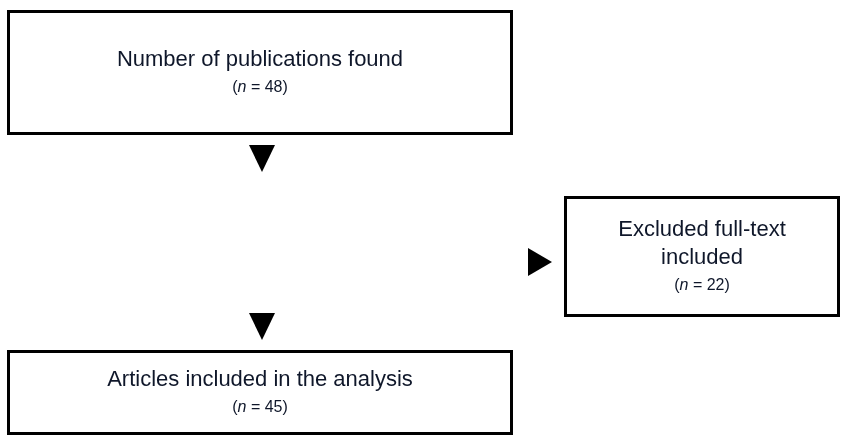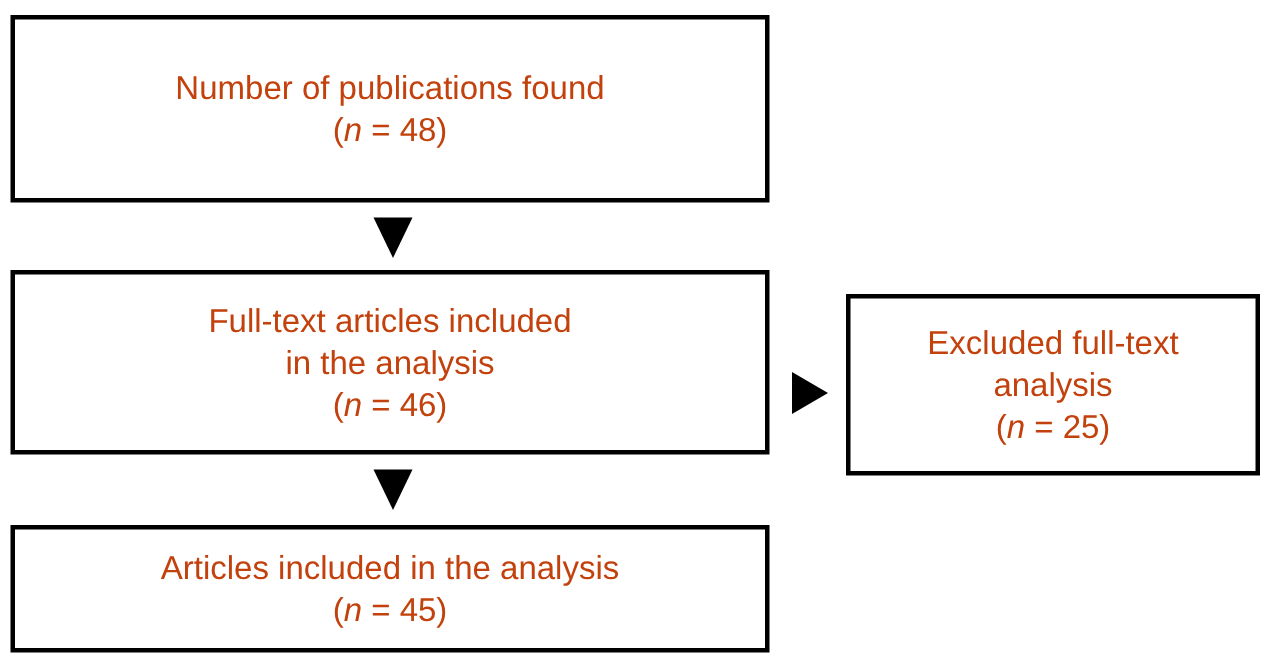--- a/index.html
+++ b/index.html
@@ -19,33 +19,33 @@
   }
   .flow-box {
     position: absolute;
     box-sizing: border-box;
     background: #ffffff;
     border: 3px solid #000000;
     display: flex;
     flex-direction: column;
     align-items: center;
     justify-content: center;
-    color: #c2410c;
+    color: #0f172a;
     text-align: center;
   }
   .flow-box .line {
     display: block;
     font-size: 22px;
     line-height: 28px;
     white-space: nowrap;
     letter-spacing: 0px;
   }
   .flow-box .count-line {
     display: block;
-    font-size: 22px;
+    font-size: 16px;
     line-height: 28px;
     white-space: nowrap;
   }
   .count-line .nvar {
     font-style: italic;
   }
   
   #box-found      { left: 7px;   top: 10px;  width: 506px; height: 125px; }
   #box-fulltext   { left: 7px;   top: 180px; width: 506px; height: 123px; }
   #box-excluded   { left: 564px; top: 196px; width: 276px; height: 121px; }
@@ -77,32 +77,27 @@
 
 <div id="canvas">
 
   <div class="flow-box" id="box-found">
     <span class="line">Number of publications found</span>
     <span class="count-line"><span>(</span><span class="nvar">n</span><span> = </span><span>48</span><span>)</span></span>
   </div>
 
   <div class="arrow-down" id="arrow-found-to-fulltext"></div>
 
-  <div class="flow-box" id="box-fulltext">
-    <span class="line">Full-text articles included</span>
-    <span class="line">in the analysis</span>
-    <span class="count-line"><span>(</span><span class="nvar">n</span><span> = </span><span>46</span><span>)</span></span>
-  </div>
 
   <div class="arrow-right" id="arrow-fulltext-to-excluded"></div>
 
   <div class="flow-box" id="box-excluded">
     <span class="line">Excluded full-text</span>
-    <span class="line">analysis</span>
-    <span class="count-line"><span>(</span><span class="nvar">n</span><span> = </span><span>25</span><span>)</span></span>
+    <span class="line">included</span>
+    <span class="count-line"><span>(</span><span class="nvar">n</span><span> = </span><span>22</span><span>)</span></span>
   </div>
 
   <div class="arrow-down" id="arrow-fulltext-to-included"></div>
 
   <div class="flow-box" id="box-included">
     <span class="line">Articles included in the analysis</span>
     <span class="count-line"><span>(</span><span class="nvar">n</span><span> = </span><span>45</span><span>)</span></span>
   </div>
 
 </div>

